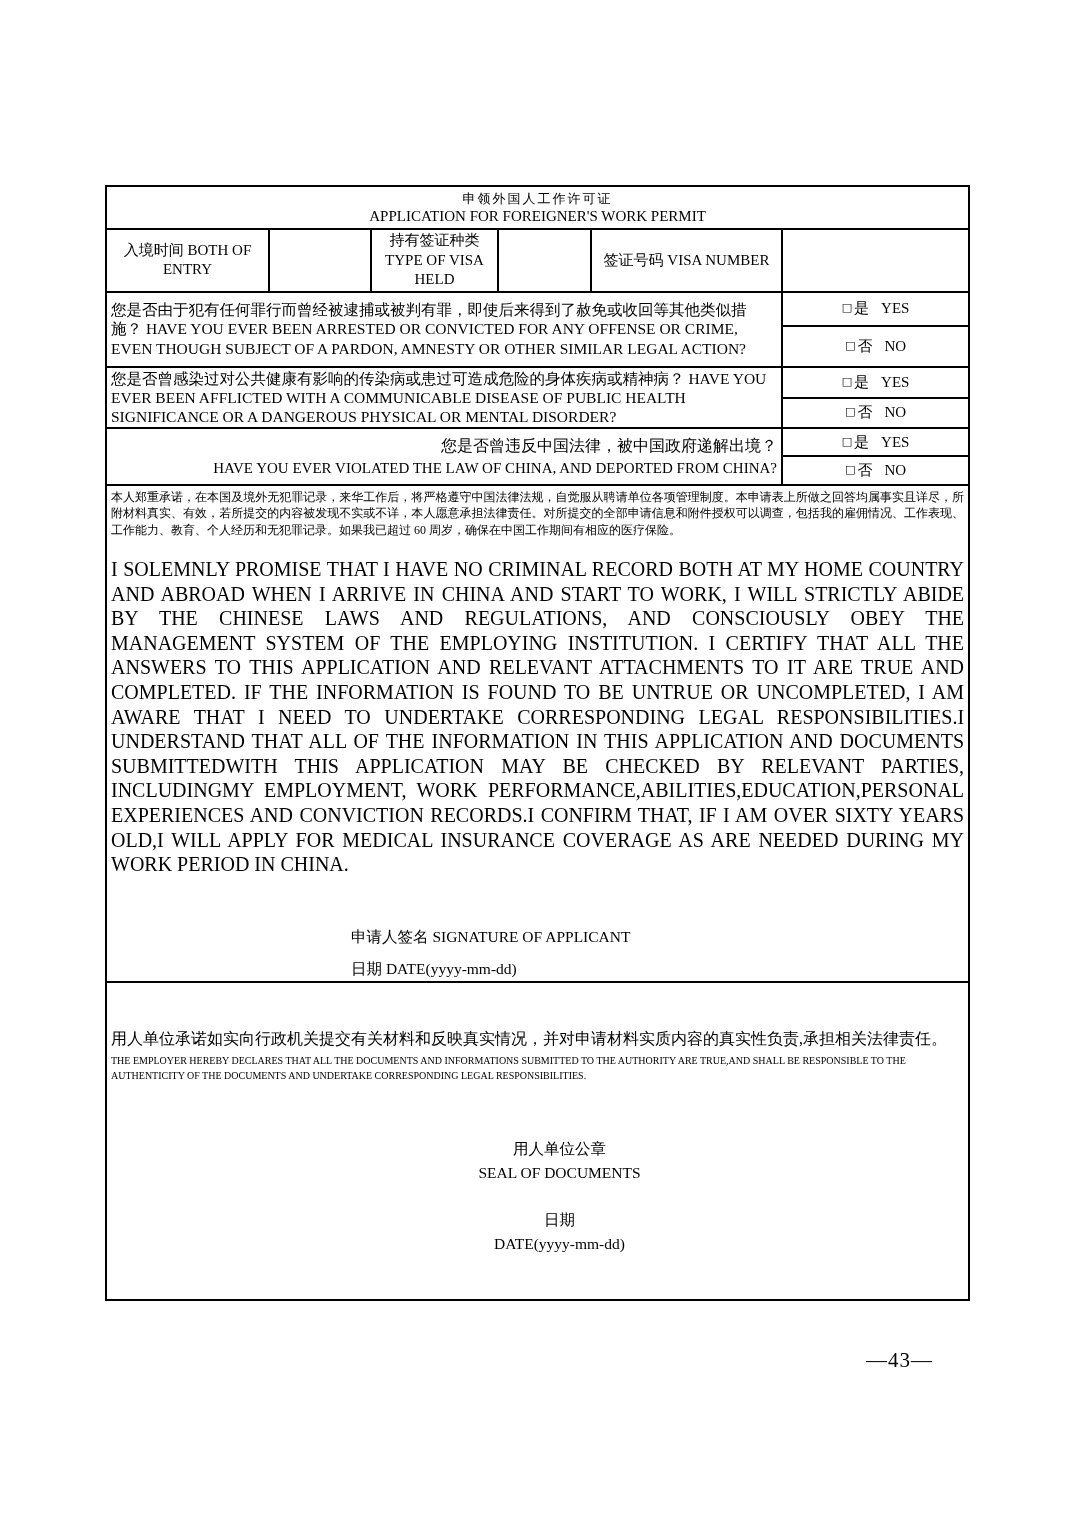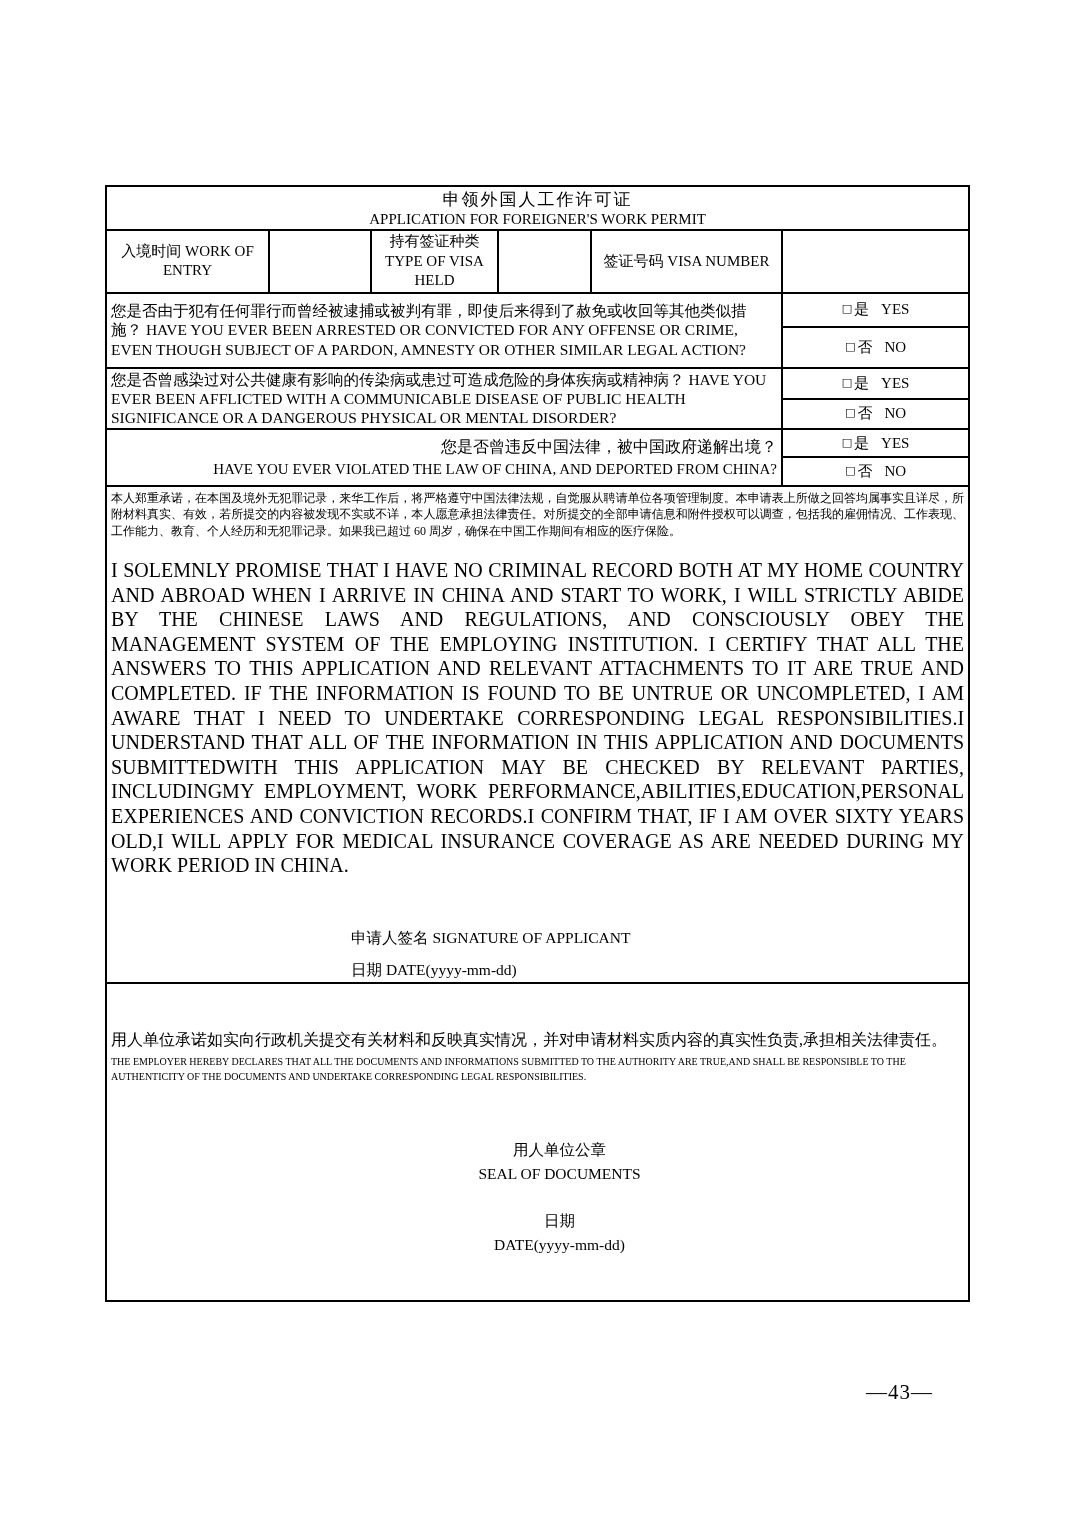--- a/index.html
+++ b/index.html
@@ -31,21 +31,21 @@
   tr.r-q1a { height: 34px; }
   tr.r-q1b { height: 41px; }
   tr.r-q2a { height: 31px; }
   tr.r-q2b { height: 30px; }
   tr.r-q3a { height: 28px; }
   tr.r-q3b { height: 29px; }
   tr.r-decl { height: 439px; }
   tr.r-emp  { height: 318px; }
 
   td.title-cell { text-align: center; padding: 2px 4px; }
-  .title-zh { font-size: 17px; letter-spacing: 2px; }
+  .title-zh { font-size: 13px; letter-spacing: 2px; }
   .title-en { font-size: 15px; }
 
   td.lbl {
     text-align: center;
     font-size: 15px;
     line-height: 1.3;
   }
   td.val { }
 
   td.q {
@@ -111,21 +111,21 @@
     text-align: center;
     padding-left: 44px;
     font-size: 15.5px;
     line-height: 1.55;
   }
   .seal-date { margin-top: 23px; }
 
   .page-number {
     position: absolute;
     left: 866px;
-    top: 1380px;
+    top: 1348px;
     font-size: 21px;
     letter-spacing: 1px;
   }
 </style>
 </head>
 <body>
 
 <table class="form">
   <colgroup>
     <col style="width:163px">
@@ -138,21 +138,21 @@
 
   <tbody>
       <tr class="r-title">
     <td colspan="6" class="title-cell">
       <div class="title-zh">申领外国人工作许可证</div>
       <div class="title-en">APPLICATION FOR FOREIGNER'S WORK PERMIT</div>
     </td>
   </tr>
 
   <tr class="r-entry">
-    <td class="lbl">入境时间 WORK OF ENTRY</td>
+    <td class="lbl">入境时间 BOTH OF ENTRY</td>
     <td class="val"></td>
     <td class="lbl">持有签证种类 TYPE OF VISA HELD</td>
     <td class="val"></td>
     <td class="lbl">签证号码 VISA NUMBER</td>
     <td class="val"></td>
   </tr>
 
   <tr class="r-q1a">
     <td colspan="5" rowspan="2" class="q">
       <span>您是否由于犯有任何罪行而曾经被逮捕或被判有罪，即使后来得到了赦免或收回等其他类似措施？</span>

